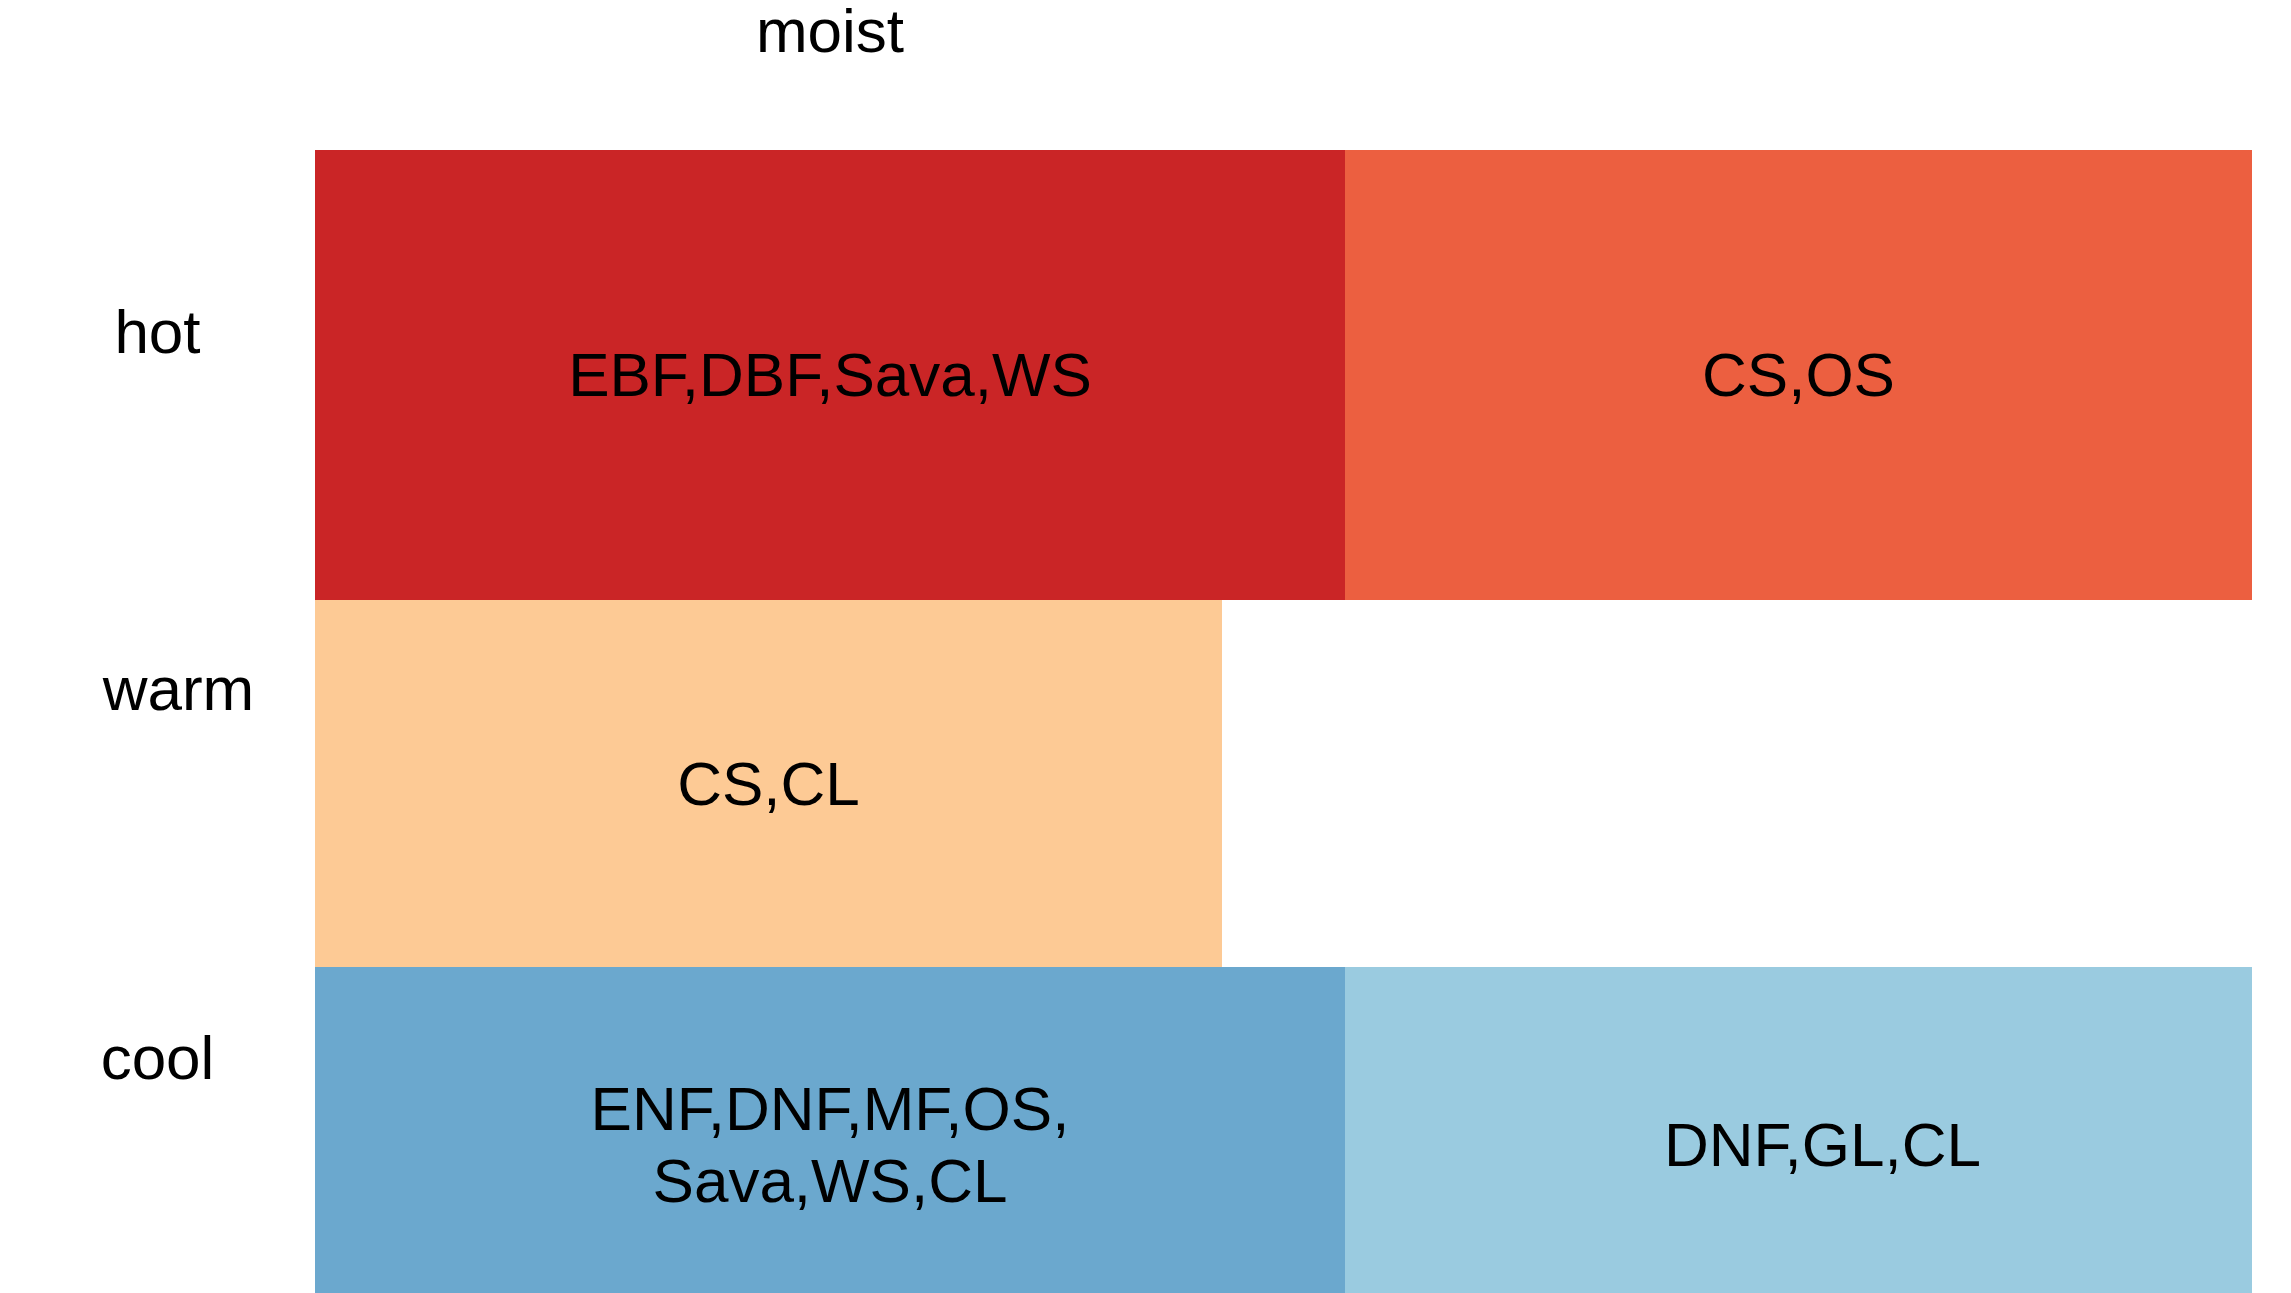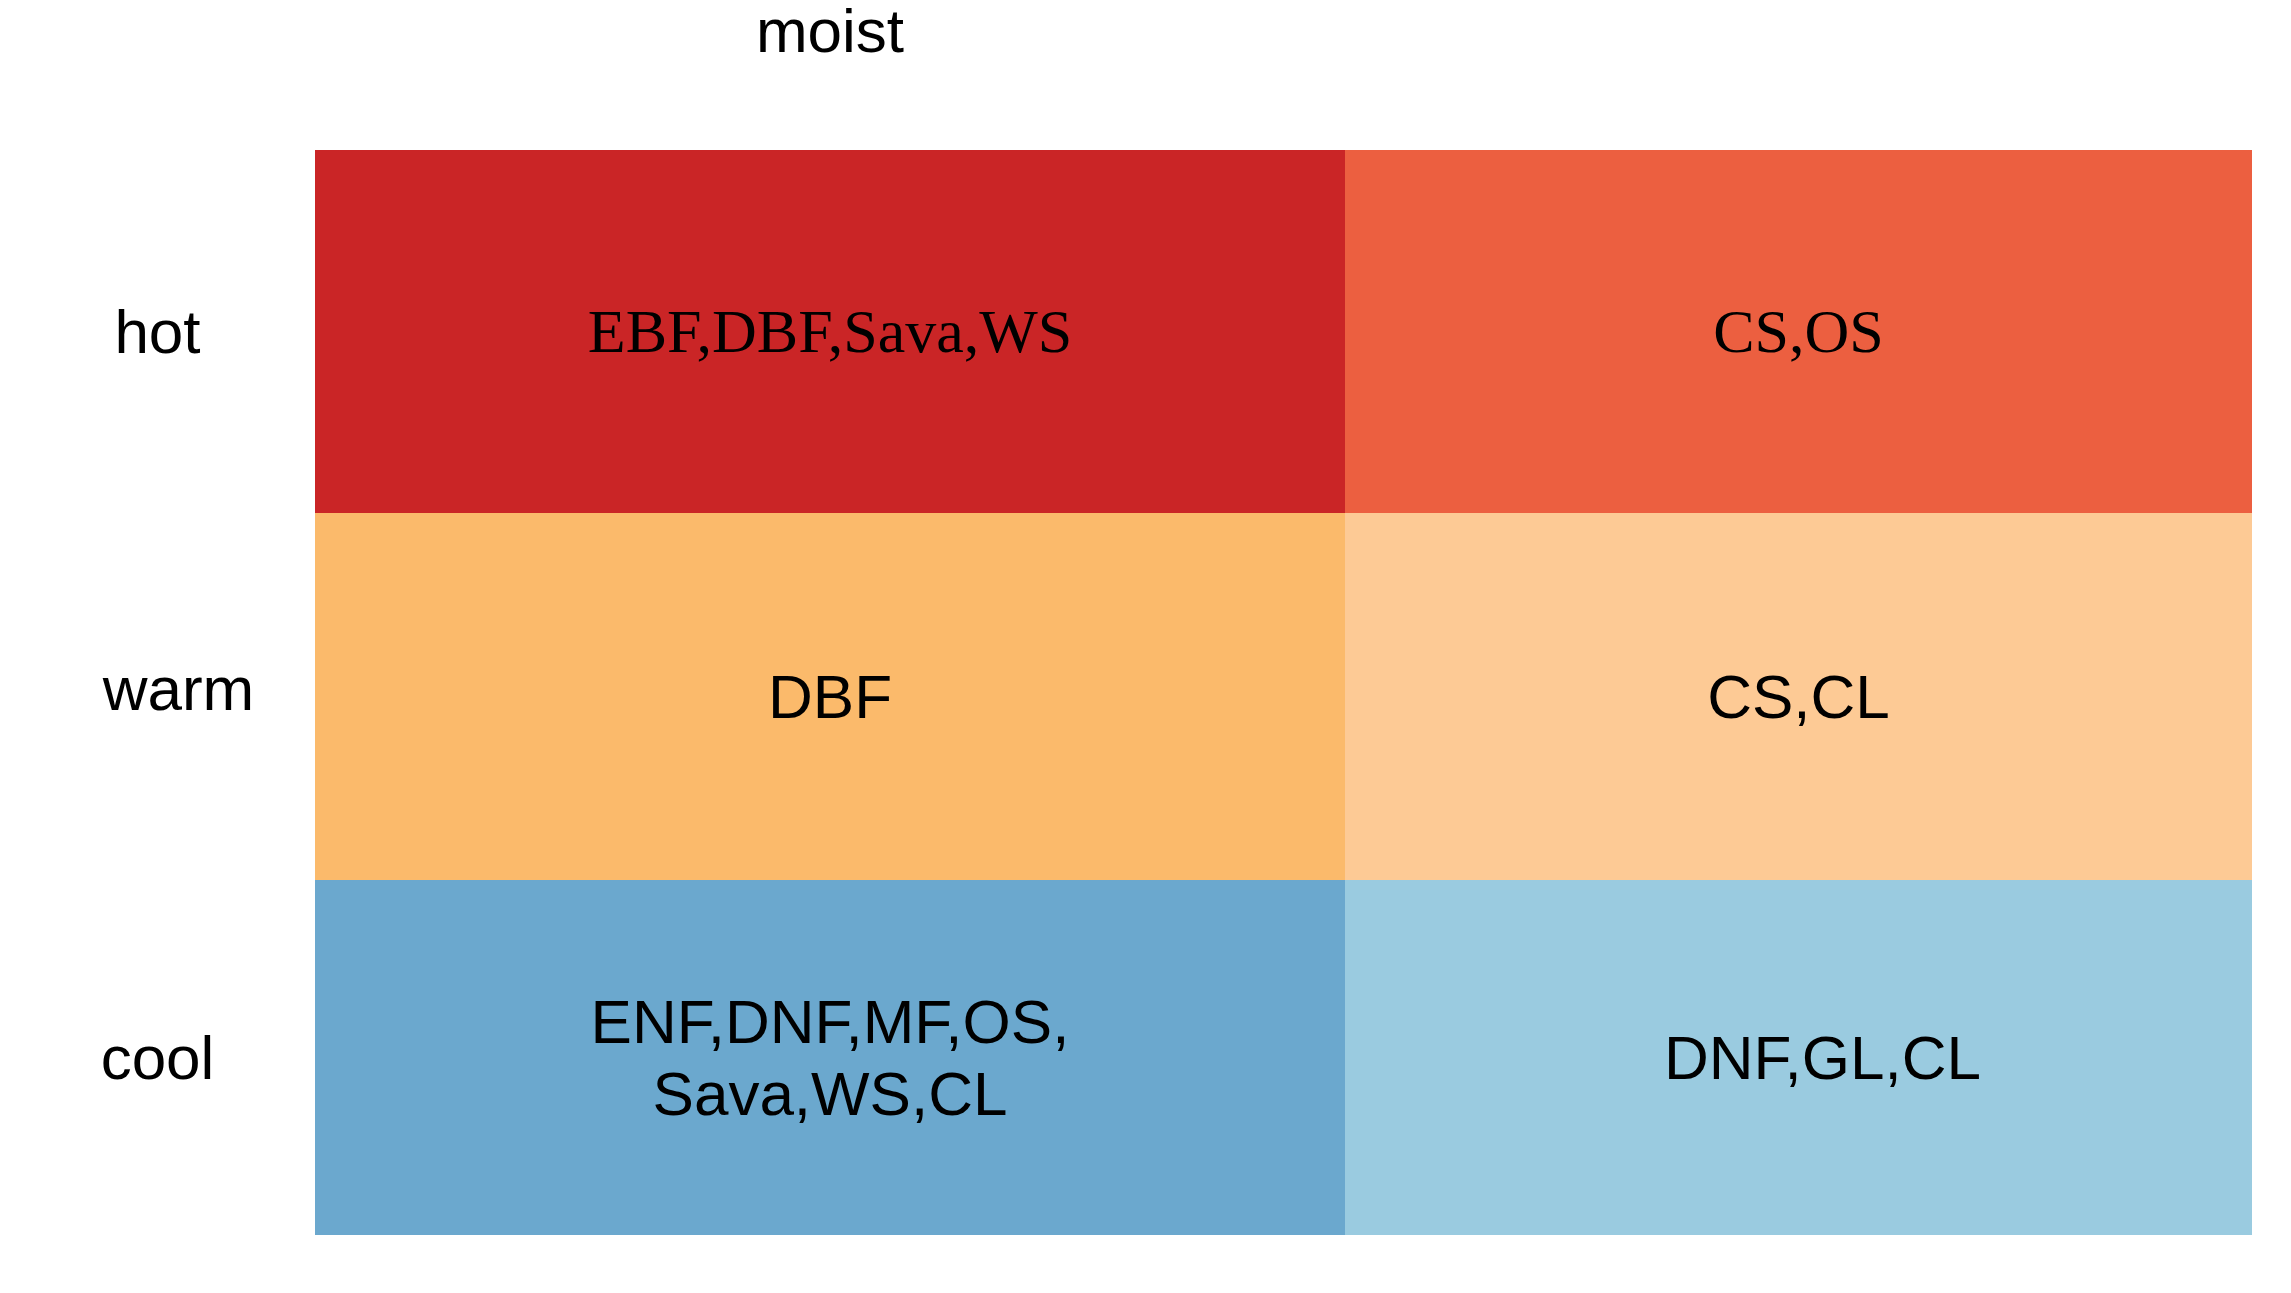--- a/index.html
+++ b/index.html
@@ -76,21 +76,21 @@
     left: 315px;
     top: 150px;
     width: 1937px;
     height: 1085px;
   }
   .grid-row {
     display: flex;
     flex-direction: row;
     width: 100%;
   }
-  .grid-row.r-hot  { height: 363px; font-family: Liberation Serif, serif; }
+  .grid-row.r-hot  { height: 450px; }
   .grid-row.r-warm { height: 367px; }
   .grid-row.r-cool { height: 355px; }
 
   .cell {
     display: flex;
     align-items: center;
     justify-content: center;
     text-align: center;
     font-size: 62px;
     line-height: 1.15;
@@ -117,21 +117,20 @@
   </div>
 
   <div class="grid">
 
     <div class="grid-row r-hot">
       <div class="cell c-moist" style="background-color: rgb(202, 37, 38);">EBF,DBF,Sava,WS</div>
       <div class="cell c-dry" style="background-color: rgb(236, 95, 64);">CS,OS</div>
     </div>
 
     <div class="grid-row r-warm">
-      <div class="cell c-moist" style="background-color: rgb(251, 186, 107);">DBF</div>
       <div class="cell c-dry" style="background-color: rgb(253, 202, 149);">CS,CL</div>
     </div>
 
     <div class="grid-row r-cool">
       <div class="cell c-moist" style="background-color: rgb(107, 168, 206);">ENF,DNF,MF,OS,
 Sava,WS,CL</div>
       <div class="cell c-dry" style="background-color: rgb(154, 203, 224); padding-left: 48px;">DNF,GL,CL</div>
     </div>
 
   </div>

